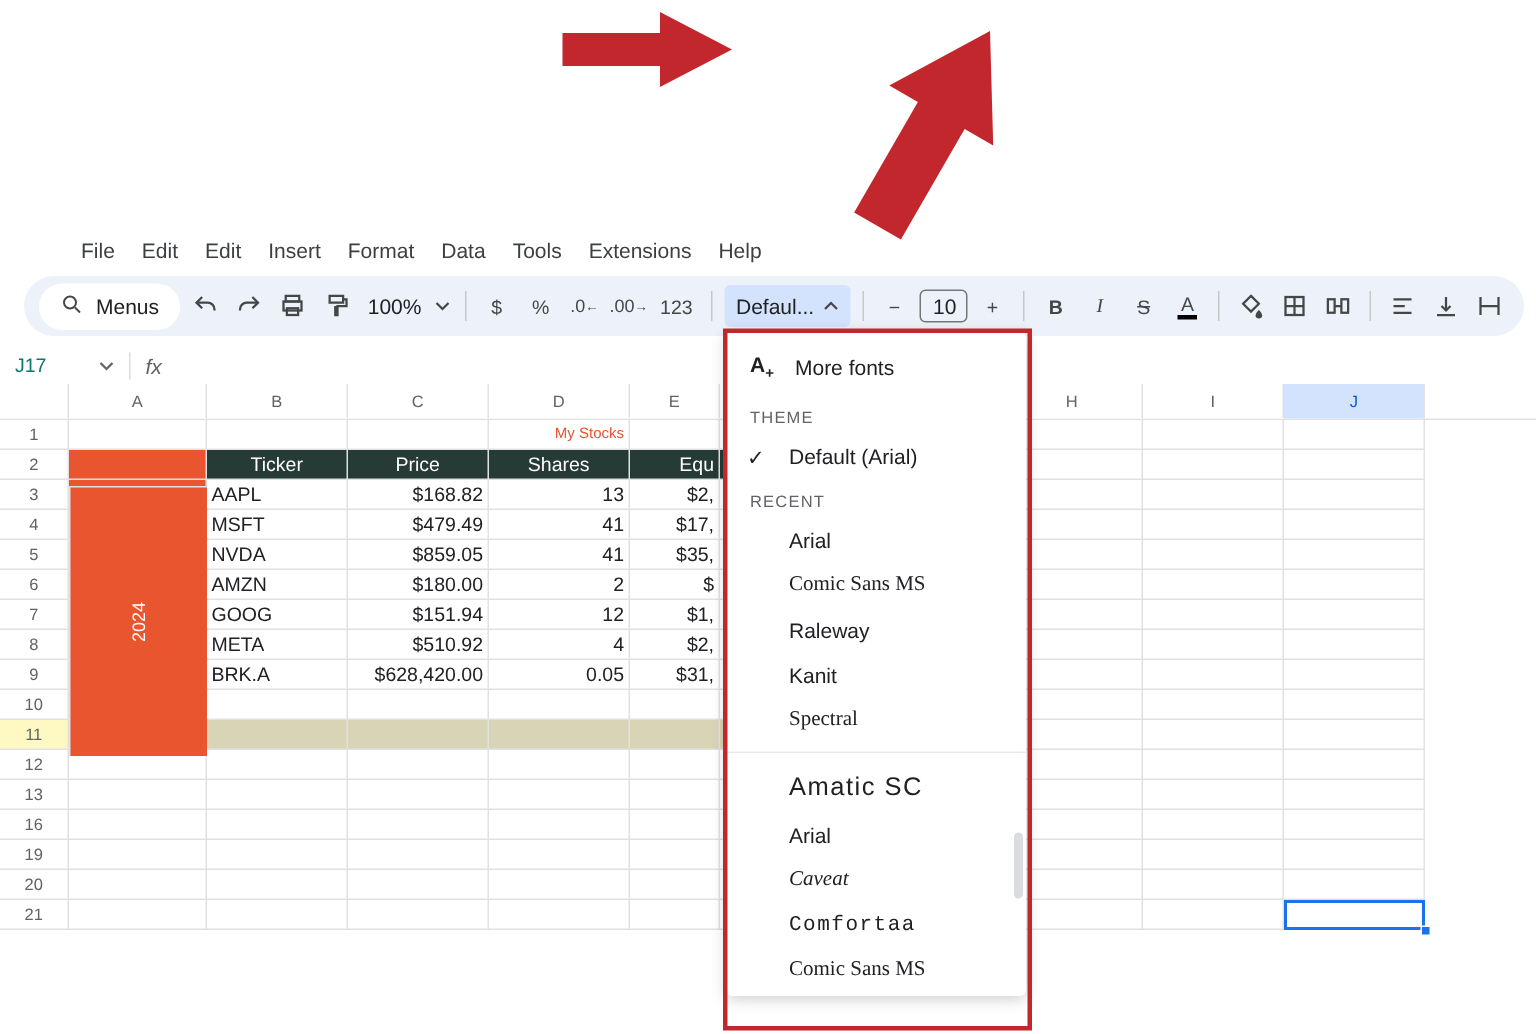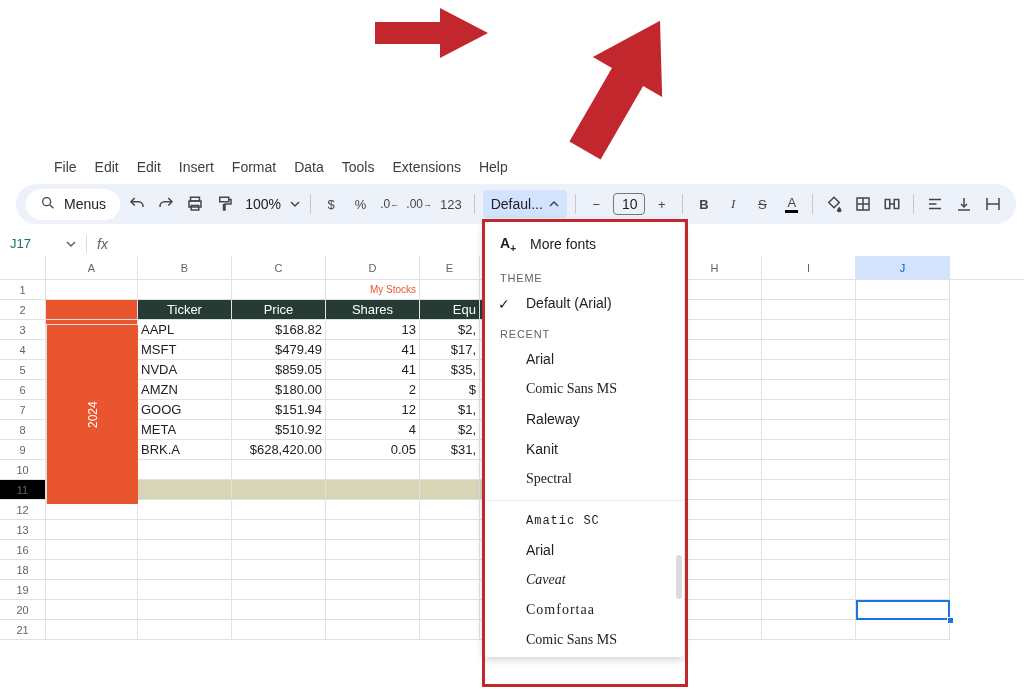--- a/index.html
+++ b/index.html
@@ -354,21 +354,21 @@
         <div class="cell col-D"></div>
         <div class="cell col-E"></div>
         <div class="cell col-F"></div>
         <div class="cell col-G"></div>
         <div class="cell col-H"></div>
         <div class="cell col-I"></div>
         <div class="cell col-J"></div>
     </div>
 
     <div class="row khaki">
-      <div class="rowhead" style="background:#000000">11</div>
+      <div class="rowhead" style="background:#fef9c3">11</div>
       <div class="cell col-A"></div>
         <div class="cell col-B"></div>
         <div class="cell col-C"></div>
         <div class="cell col-D"></div>
         <div class="cell col-E"></div>
         <div class="cell col-F"></div>
         <div class="cell col-G"></div>
         <div class="cell col-H" style="background:#fff"></div>
         <div class="cell col-I" style="background:#fff"></div>
         <div class="cell col-J" style="background:#fff"></div>
@@ -395,33 +395,20 @@
         <div class="cell col-D"></div>
         <div class="cell col-E"></div>
         <div class="cell col-F"></div>
         <div class="cell col-G"></div>
         <div class="cell col-H"></div>
         <div class="cell col-I"></div>
         <div class="cell col-J"></div>
       </div>
     <div class="row">
         <div class="rowhead">16</div>
-        <div class="cell col-A"></div>
-        <div class="cell col-B"></div>
-        <div class="cell col-C"></div>
-        <div class="cell col-D"></div>
-        <div class="cell col-E"></div>
-        <div class="cell col-F"></div>
-        <div class="cell col-G"></div>
-        <div class="cell col-H"></div>
-        <div class="cell col-I"></div>
-        <div class="cell col-J"></div>
-      </div>
-    <div class="row">
-        <div class="rowhead">18</div>
         <div class="cell col-A"></div>
         <div class="cell col-B"></div>
         <div class="cell col-C"></div>
         <div class="cell col-D"></div>
         <div class="cell col-E"></div>
         <div class="cell col-F"></div>
         <div class="cell col-G"></div>
         <div class="cell col-H"></div>
         <div class="cell col-I"></div>
         <div class="cell col-J"></div>
@@ -481,24 +468,24 @@
     <span class="check">✓</span>
     <span>Default (Arial)</span>
   </div>
   <div class="section-label">RECENT</div>
   <div class="font-item"><span>Arial</span></div>
   <div class="font-item" style="font-family:'Comic Sans MS',cursive"><span>Comic Sans MS</span></div>
   <div class="font-item" style="font-family:sans-serif;font-weight:300"><span>Raleway</span></div>
   <div class="font-item"><span>Kanit</span></div>
   <div class="font-item" style="font-family:serif"><span>Spectral</span></div>
   <hr>
-  <div class="font-item" style="font-family:Liberation Mono, monospace;font-size:12px;letter-spacing:1px"><span>Amatic SC</span></div>
+  <div class="font-item" style="font-family:Liberation Sans, sans-serif;font-size:17px;letter-spacing:1px"><span>Amatic SC</span></div>
   <div class="font-item"><span>Arial</span></div>
   <div class="font-item" style="font-family:cursive;font-style:italic"><span>Caveat</span></div>
-  <div class="font-item" style="font-family:Liberation Serif, serif;letter-spacing:1px"><span>Comfortaa</span></div>
+  <div class="font-item" style="font-family:Liberation Mono, monospace;letter-spacing:1px"><span>Comfortaa</span></div>
   <div class="font-item" style="font-family:'Comic Sans MS',cursive"><span>Comic Sans MS</span></div>
   <div class="scrollbar-thumb"></div>
 </div>
 
 <div class="red-box" style="left:482px;top:219px;width:206px;height:468px"></div>
 
 <div class="arrow" style="left:530px;top:0">
   <svg width="180" height="180" viewBox="0 0 180 180">
     <g transform="rotate(210 90 90)">
       <rect x="72" y="20" width="36" height="90" fill="#c1272d"></rect>

